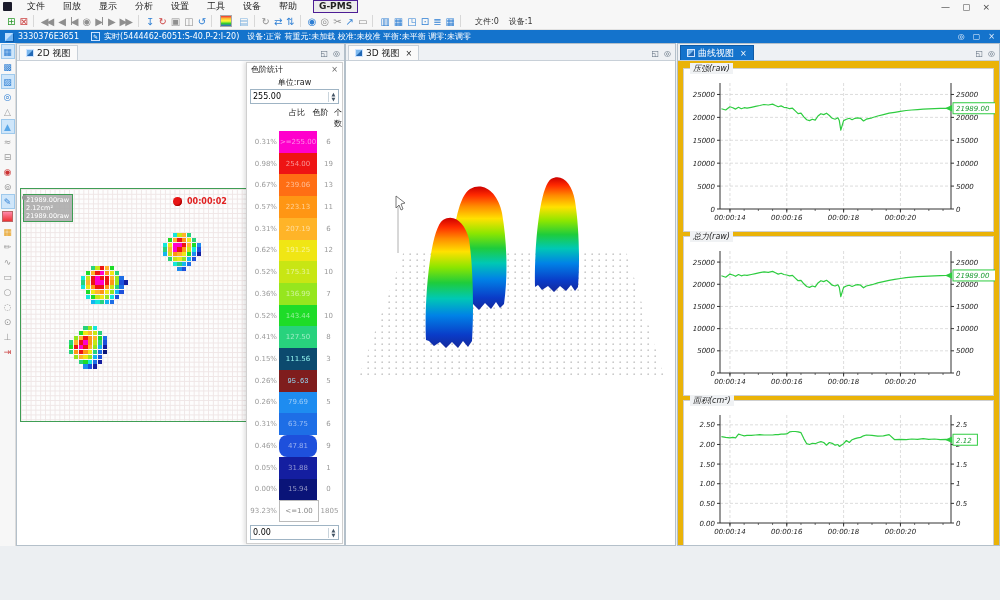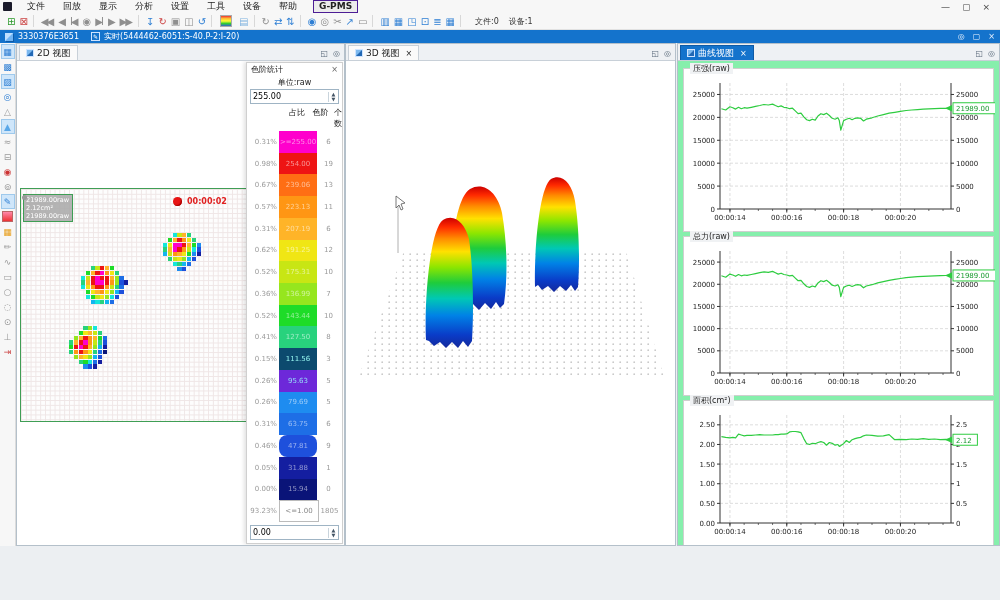--- a/index.html
+++ b/index.html
@@ -87,21 +87,21 @@
   .cs-cols span:nth-child(1){width:30px;text-align:center;margin-left:40px;}
   .cs-cols span:nth-child(2){width:40px;text-align:center;}
   .cs-cols span:nth-child(3){flex:1;text-align:center;}
   #cs-rows{flex:1;display:flex;flex-direction:column;margin:1px 2px;}
   .cs-row{flex:1;display:flex;align-items:stretch;font-size:7px;color:#9a9a9a;}
   .cs-pct{width:28px;display:flex;align-items:center;justify-content:flex-end;padding-right:2px;}
   .cs-color{width:38px;display:flex;align-items:center;justify-content:center;}
   .cs-count{flex:1;display:flex;align-items:center;justify-content:center;}
 
   
-  #charts-container{position:absolute;left:0;top:0;right:0;bottom:0;background:#86efac;}
+  #charts-container{position:absolute;left:0;top:0;right:0;bottom:0;background:#eab308;font-style:italic;}
   .chart-box{position:absolute;left:5px;right:5px;background:#fff;border:1px solid #cfcfcf;}
   .chart-title{position:absolute;top:-6px;left:6px;background:#f0f2f4;padding:0 3px;font-size:8px;color:#222;}
   .chart-box svg{display:block;margin-top:6px;}
 </style>
 </head>
 <body>
 <div id="screen">
 
 <div id="menubar">
   <div id="app-logo"></div>
@@ -165,20 +165,21 @@
       </div>
   <span class="t-count">文件:0</span>
   <span class="t-count">设备:1</span>
 </div>
 
 <div id="bluebar">
   <span class="sb-ico"></span>
   <span class="sb-part">3330376E3651</span>
   <span class="sb-edit">✎</span>
   <span class="sb-part">实时(5444462-6051:S-40.P-2:I-20)</span>
+  <span class="sb-part">设备:正常  荷重元:未加载  校准:未校准  平衡:未平衡  调零:未调零</span>
   <div id="bluebar-controls">
         <span>◎</span>
         <span>▢</span>
         <span>×</span>
       </div>
 </div>
 
 <div id="workspace">
 
   <div id="side-toolbar">
@@ -460,21 +461,21 @@
                 <span class="cs-color" style="background: rgb(40, 210, 125); color: rgb(158, 235, 197);">127.50</span>
                 <span class="cs-count">8</span>
               </div>
               <div class="cs-row">
                 <span class="cs-pct">0.15%</span>
                 <span class="cs-color" style="background: #0c4a6e; color: rgb(149, 244, 239);">111.56</span>
                 <span class="cs-count">3</span>
               </div>
               <div class="cs-row">
                 <span class="cs-pct">0.26%</span>
-                <span class="cs-color" style="background: #6d28d9; color: rgb(149, 221, 248);">95.63</span>
+                <span class="cs-color" style="background: #7f1d1d; color: rgb(149, 221, 248); font-family: Liberation Mono, monospace;">95.63</span>
                 <span class="cs-count">5</span>
               </div>
               <div class="cs-row">
                 <span class="cs-pct">0.26%</span>
                 <span class="cs-color" style="background: rgb(30, 140, 240); color: rgb(154, 203, 248);">79.69</span>
                 <span class="cs-count">5</span>
               </div>
               <div class="cs-row">
                 <span class="cs-pct">0.31%</span>
                 <span class="cs-color" style="background: rgb(30, 110, 230); color: rgb(154, 190, 244);">63.75</span>

